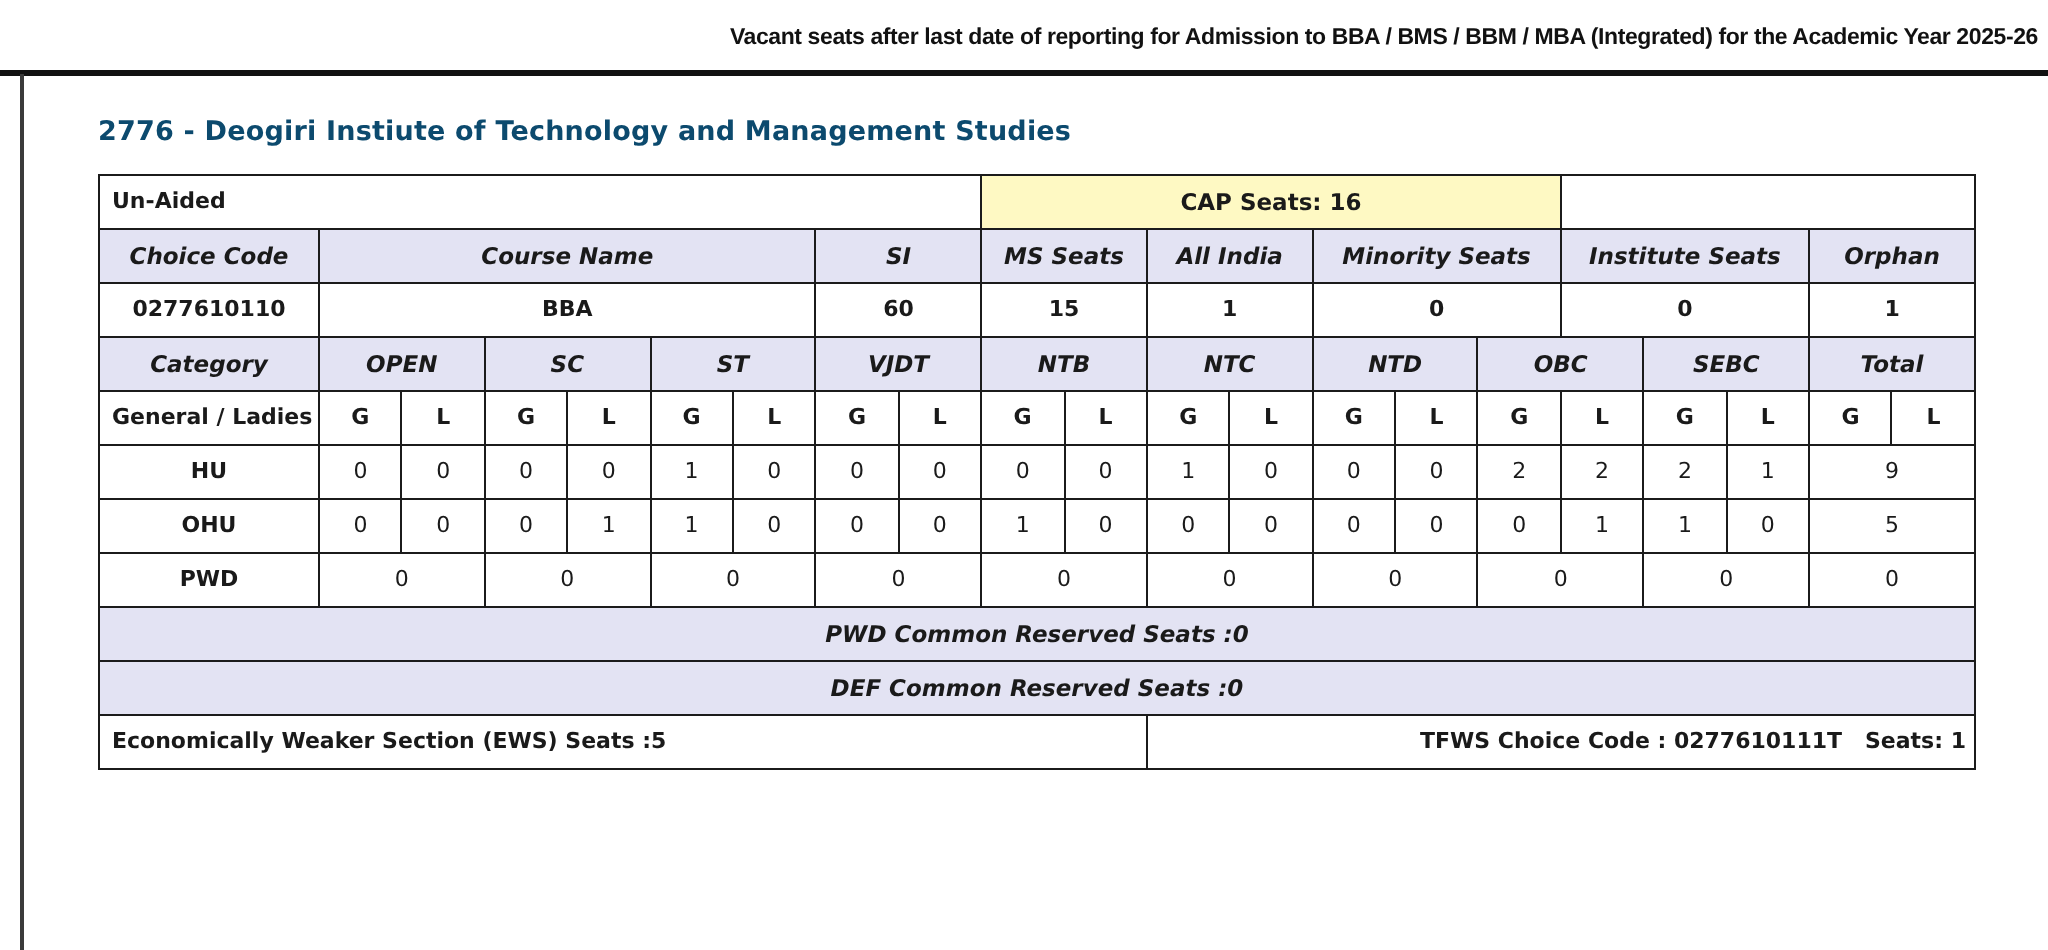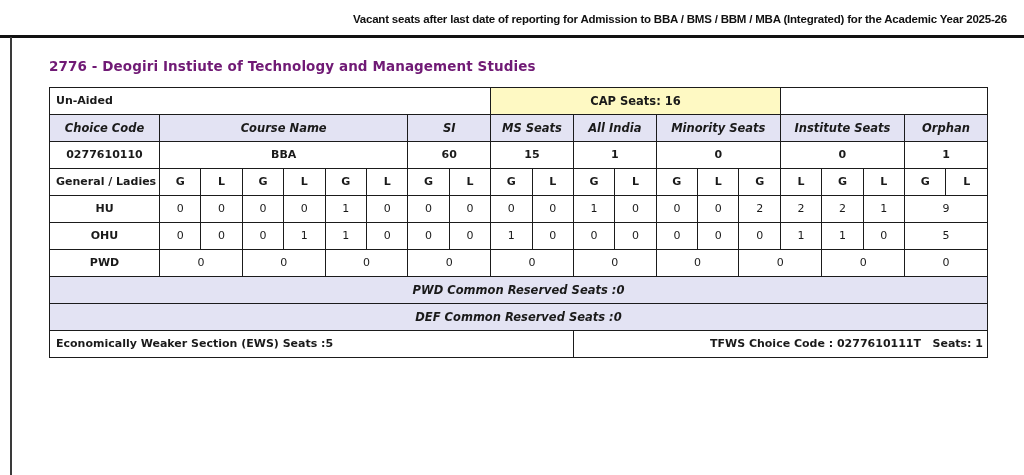--- a/index.html
+++ b/index.html
@@ -1,29 +1,29 @@
 <!DOCTYPE html>
 <html><head>
 <meta charset="utf-8">
 <style>
   html,body{margin:0;padding:0;}
   body{
     width:1024px;height:475px;background:#ffffff;position:relative;
     font-family:"DejaVu Sans",sans-serif;overflow:hidden;color:#1a1a1a;
   }
   .top-note{
-    position:absolute;top:13px;left:0;right:17px;text-align:right;
+    position:absolute;top:13px;left:0;right:5px;text-align:right;
     font-family:"Liberation Sans",sans-serif;font-weight:bold;font-size:11.5px;
     letter-spacing:-0.2px;color:#111;
   }
   .top-rule{position:absolute;top:35px;left:0;width:1024px;height:2.5px;background:#111;}
   .left-rule{position:absolute;top:37px;left:10px;width:1.5px;height:438px;background:#3a3a3a;}
   .institute-title{
     position:absolute;top:58px;left:49px;
-    font-size:13.5px;font-weight:bold;color:#701a75;letter-spacing:0.1px;
+    font-size:13.5px;font-weight:bold;color:#0c4a6e;letter-spacing:0.1px;
   }
   table.seat-table{
     position:absolute;top:87px;left:49px;width:939px;
     border-collapse:collapse;table-layout:fixed;
   }
   .seat-table td{
     border:1.5px solid #1b1b1b;height:26px;padding:0 2px;text-align:center;
     font-size:11px;line-height:1.05;vertical-align:middle;overflow:hidden;white-space:nowrap;
   }
   .seat-table .b{font-weight:bold;}
@@ -87,20 +87,33 @@
     <td class="b">0277610110</td>
     <td colspan="6" class="b">BBA</td>
     <td colspan="2" class="b">60</td>
     <td colspan="2" class="b">15</td>
     <td colspan="2" class="b">1</td>
     <td colspan="3" class="b">0</td>
     <td colspan="3" class="b">0</td>
     <td colspan="2" class="b">1</td>
   </tr>
 
+  <tr>
+    <td class="hdr">Category</td>
+    <td colspan="2" class="hdr">OPEN</td>
+    <td colspan="2" class="hdr">SC</td>
+    <td colspan="2" class="hdr">ST</td>
+    <td colspan="2" class="hdr">VJDT</td>
+    <td colspan="2" class="hdr">NTB</td>
+    <td colspan="2" class="hdr">NTC</td>
+    <td colspan="2" class="hdr">NTD</td>
+    <td colspan="2" class="hdr">OBC</td>
+    <td colspan="2" class="hdr">SEBC</td>
+    <td colspan="2" class="hdr">Total</td>
+  </tr>
 
   <tr>
     <td class="b left">General / Ladies</td>
     <td class="b">G</td>
     <td class="b">L</td>
     <td class="b">G</td>
     <td class="b">L</td>
     <td class="b">G</td>
     <td class="b">L</td>
     <td class="b">G</td>

